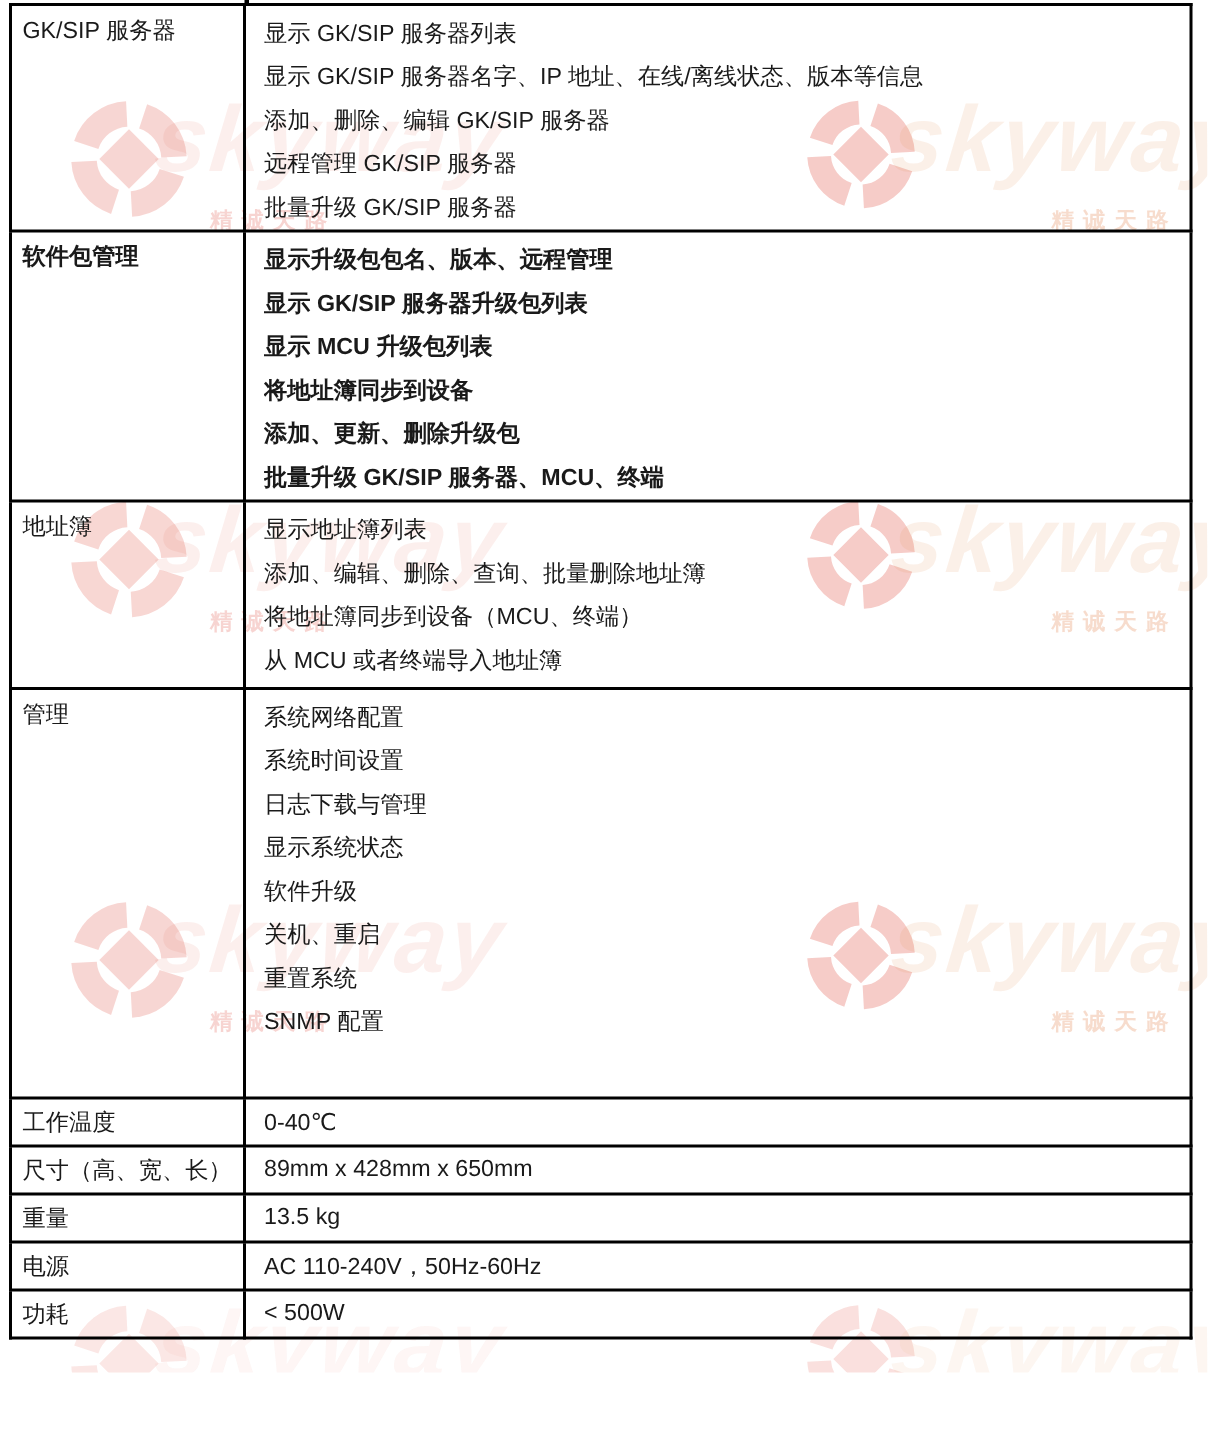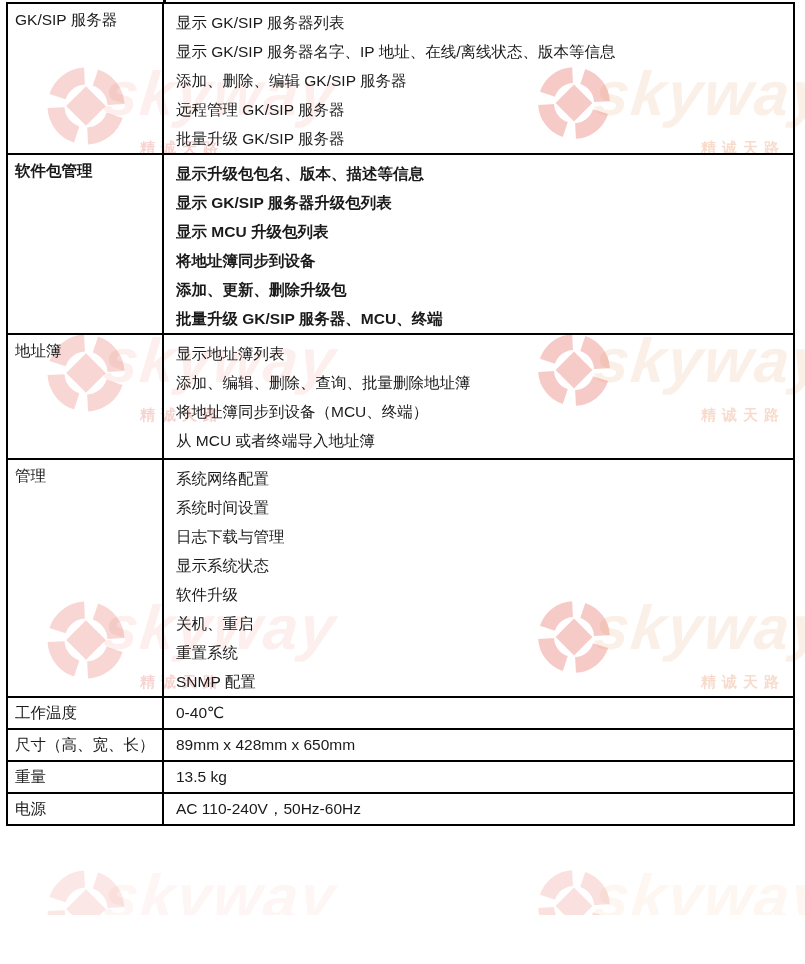--- a/index.html
+++ b/index.html
@@ -63,21 +63,21 @@
     font-size: 15.5px;
     background: transparent;
   }
   col.c1 { width: 156px; }
   tr.sec td.lbl   { vertical-align: top; padding: 6px 2px 0 7px; }
   tr.sec td.val   { vertical-align: top; padding: 4px 4px 0 12px; }
   .line { line-height: 29px; height: 29px; white-space: nowrap; overflow: hidden; }
   tr.h1 { height: 149px; }
   tr.h2 { height: 180px; font-weight: bold; }
   tr.h3 { height: 125px; margin-left: 43px; }
-  tr.h4 { height: 238px; }
+  tr.h4 { height: 273px; }
   tr.single { height: 32px; }
   tr.single td { vertical-align: middle; }
   tr.single td.lbl { padding: 0 14px 0 7px; white-space: nowrap; }
   tr.single td.val { padding: 0 16px 0 12px; white-space: nowrap; }
 
   .divider-stub {
     position: absolute; left: 163px; top: 0; width: 3px; height: 4px;
     background: #000; z-index: 1;
   }
 </style>
@@ -186,21 +186,21 @@
           <div class="line">显示 GK/SIP 服务器列表</div>
           <div class="line">显示 GK/SIP 服务器名字、IP 地址、在线/离线状态、版本等信息</div>
           <div class="line">添加、删除、编辑 GK/SIP 服务器</div>
           <div class="line">远程管理 GK/SIP 服务器</div>
           <div class="line">批量升级 GK/SIP 服务器</div>
         </td>
       </tr>
       <tr class="sec h2">
         <td class="lbl">软件包管理</td>
         <td class="val">
-          <div class="line">显示升级包包名、版本、描述等信息</div>
+          <div class="line">显示升级包包名、版本、远程管理</div>
           <div class="line">显示 GK/SIP 服务器升级包列表</div>
           <div class="line">显示 MCU 升级包列表</div>
           <div class="line">将地址簿同步到设备</div>
           <div class="line">添加、更新、删除升级包</div>
           <div class="line">批量升级 GK/SIP 服务器、MCU、终端</div>
         </td>
       </tr>
       <tr class="sec h3">
         <td class="lbl">地址簿</td>
         <td class="val">
@@ -233,15 +233,19 @@
         <td class="val">89mm x 428mm x 650mm</td>
       </tr>
       <tr class="single">
         <td class="lbl">重量</td>
         <td class="val">13.5 kg</td>
       </tr>
       <tr class="single">
         <td class="lbl">电源</td>
         <td class="val">AC 110-240V，50Hz-60Hz</td>
       </tr>
+      <tr class="single">
+        <td class="lbl">功耗</td>
+        <td class="val">&lt; 500W</td>
+      </tr>
     </tbody>
   </table>
 </div>
 
 </body></html>

